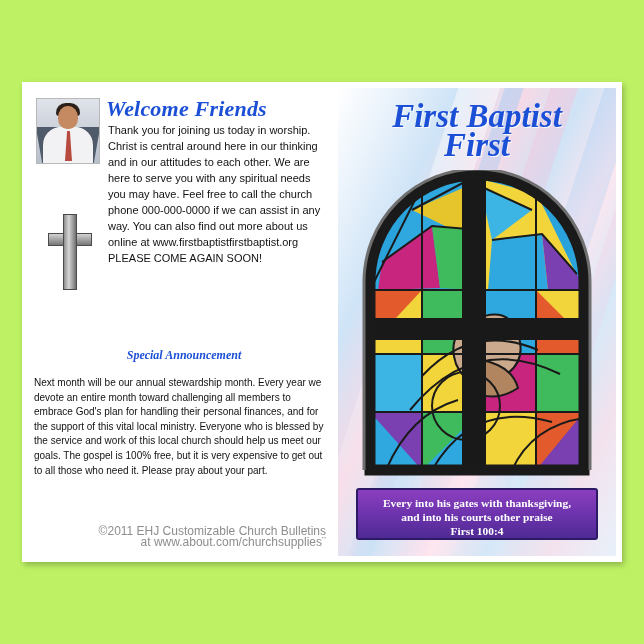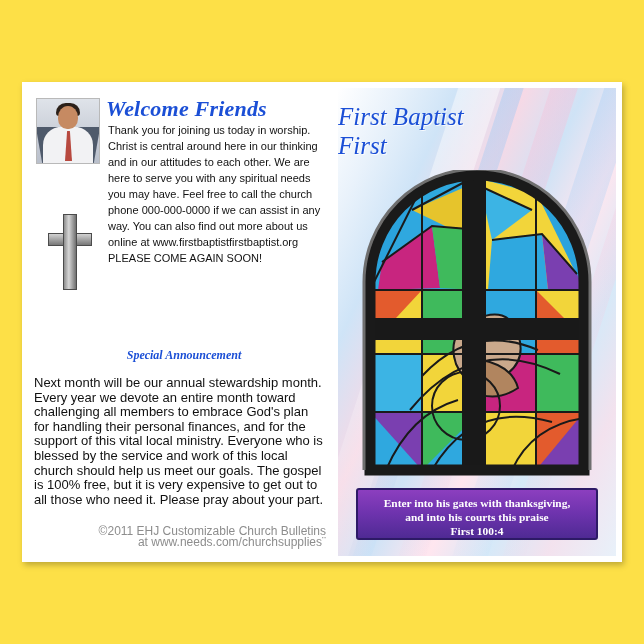--- a/index.html
+++ b/index.html
@@ -10,21 +10,21 @@
     width: 644px;
     height: 644px;
     background: #f2f2f2;
     font-family: "Liberation Sans", sans-serif;
     overflow: hidden;
   }
   #page {
     position: relative;
     width: 644px;
     height: 644px;
-    background: #fde047;
+    background: #bef264;
   }
   
   .sheet {
     position: absolute;
     left: 22px;
     top: 82px;
     width: 600px;
     height: 480px;
     background: #ffffff;
     box-shadow: 2px 3px 6px rgba(0,0,0,0.25);
@@ -169,21 +169,21 @@
     font-family: "Liberation Serif", serif;
     font-weight: bold;
     font-style: italic;
     font-size: 12px;
   }
   .announce-body {
     position: absolute;
     left: 12px;
     top: 294px;
     width: 292px;
-    font-size: 13px;
+    font-size: 10px;
     line-height: 14.6px;
     color: #111111;
   }
   .copyright {
     position: absolute;
     left: 12px;
     top: 444px;
     width: 292px;
     text-align: right;
     font-size: 12px;
@@ -216,26 +216,26 @@
     width: 40px;
     height: 620px;
     transform: rotate(18deg);
     opacity: 0.55;
   }
   .church-title {
     position: absolute;
     left: 0;
     top: 14px;
     width: 278px;
-    text-align: left;
+    text-align: center;
     color: #1b4fd6;
     font-family: "Liberation Serif", serif;
-    font-weight: normal;
+    font-weight: bold;
     font-style: italic;
-    font-size: 25px;
+    font-size: 33px;
     line-height: 29px;
     text-shadow: 1px 1px 0 rgba(255,255,255,0.8);
   }
   .window-wrap {
     position: absolute;
     left: 24px;
     top: 82px;
     width: 230px;
     height: 308px;
   }
@@ -283,21 +283,21 @@
       </div>
 
       <div class="welcome-title">Welcome Friends</div>
       <div class="welcome-body">Thank you for joining us today in worship.  Christ is central around here in our thinking and in our attitudes to each other.  We are here to serve you with any spiritual needs you may have.  Feel free to call the church phone 000-000-0000 if we can assist in any way.  You can also find out more about us online at www.firstbaptistfirstbaptist.org PLEASE COME AGAIN SOON!</div>
 
       <div class="announce-title">Special Announcement</div>
       <div class="announce-body">Next month will be our annual stewardship month.  Every year we devote an entire month toward challenging all members to embrace God's plan for handling their personal finances, and for the support of this vital local ministry.  Everyone who is blessed by the service and work of this local church should help us meet our goals.  The gospel is 100% free, but it is very expensive to get out to all those who need it.  Please pray about your part.</div>
 
       <div class="copyright">
         <div>©2011 EHJ Customizable Church Bulletins</div>
-        <div>at www.needs.com/churchsupplies¨</div>
+        <div>at www.about.com/churchsupplies¨</div>
       </div>
     </div>
 
     <div class="right-panel">
 
       <div class="ray" style="left:40px;  background:linear-gradient(180deg,rgba(255,255,255,0.9),rgba(255,255,255,0.1));"></div>
       <div class="ray" style="left:86px;  width:18px; background:linear-gradient(180deg,rgba(150,200,245,0.8),rgba(255,255,255,0));"></div>
       <div class="ray" style="left:132px; width:26px; background:linear-gradient(180deg,rgba(247,190,215,0.75),rgba(255,255,255,0));"></div>
       <div class="ray" style="left:186px; width:34px; background:linear-gradient(180deg,rgba(160,205,246,0.7),rgba(255,255,255,0));"></div>
       <div class="ray" style="left:236px; width:22px; background:linear-gradient(180deg,rgba(250,200,222,0.7),rgba(255,255,255,0));"></div>
@@ -372,20 +372,20 @@
             <rect x="100" y="8" width="24" height="292" fill="#191919"></rect>
             <rect x="8" y="148" width="214" height="22" fill="#191919"></rect>
           </g>
 
           <path d="M8 300 L8 112 A107 107 0 0 1 222 112 L222 300 Z" fill="none" stroke="#1a1a1a" stroke-width="11"></path>
           <path d="M2 300 L2 112 A113 113 0 0 1 228 112 L228 300" fill="none" stroke="#6f6f6f" stroke-width="3"></path>
         </svg>
       </div>
 
       <div class="verse-box">
-        <div>Enter into his gates with thanksgiving,</div>
-        <div>and into his courts this praise</div>
+        <div>Every into his gates with thanksgiving,</div>
+        <div>and into his courts other praise</div>
         <div>First 100:4</div>
       </div>
     </div>
 
   </div>
 </div>
 
 </body></html>

